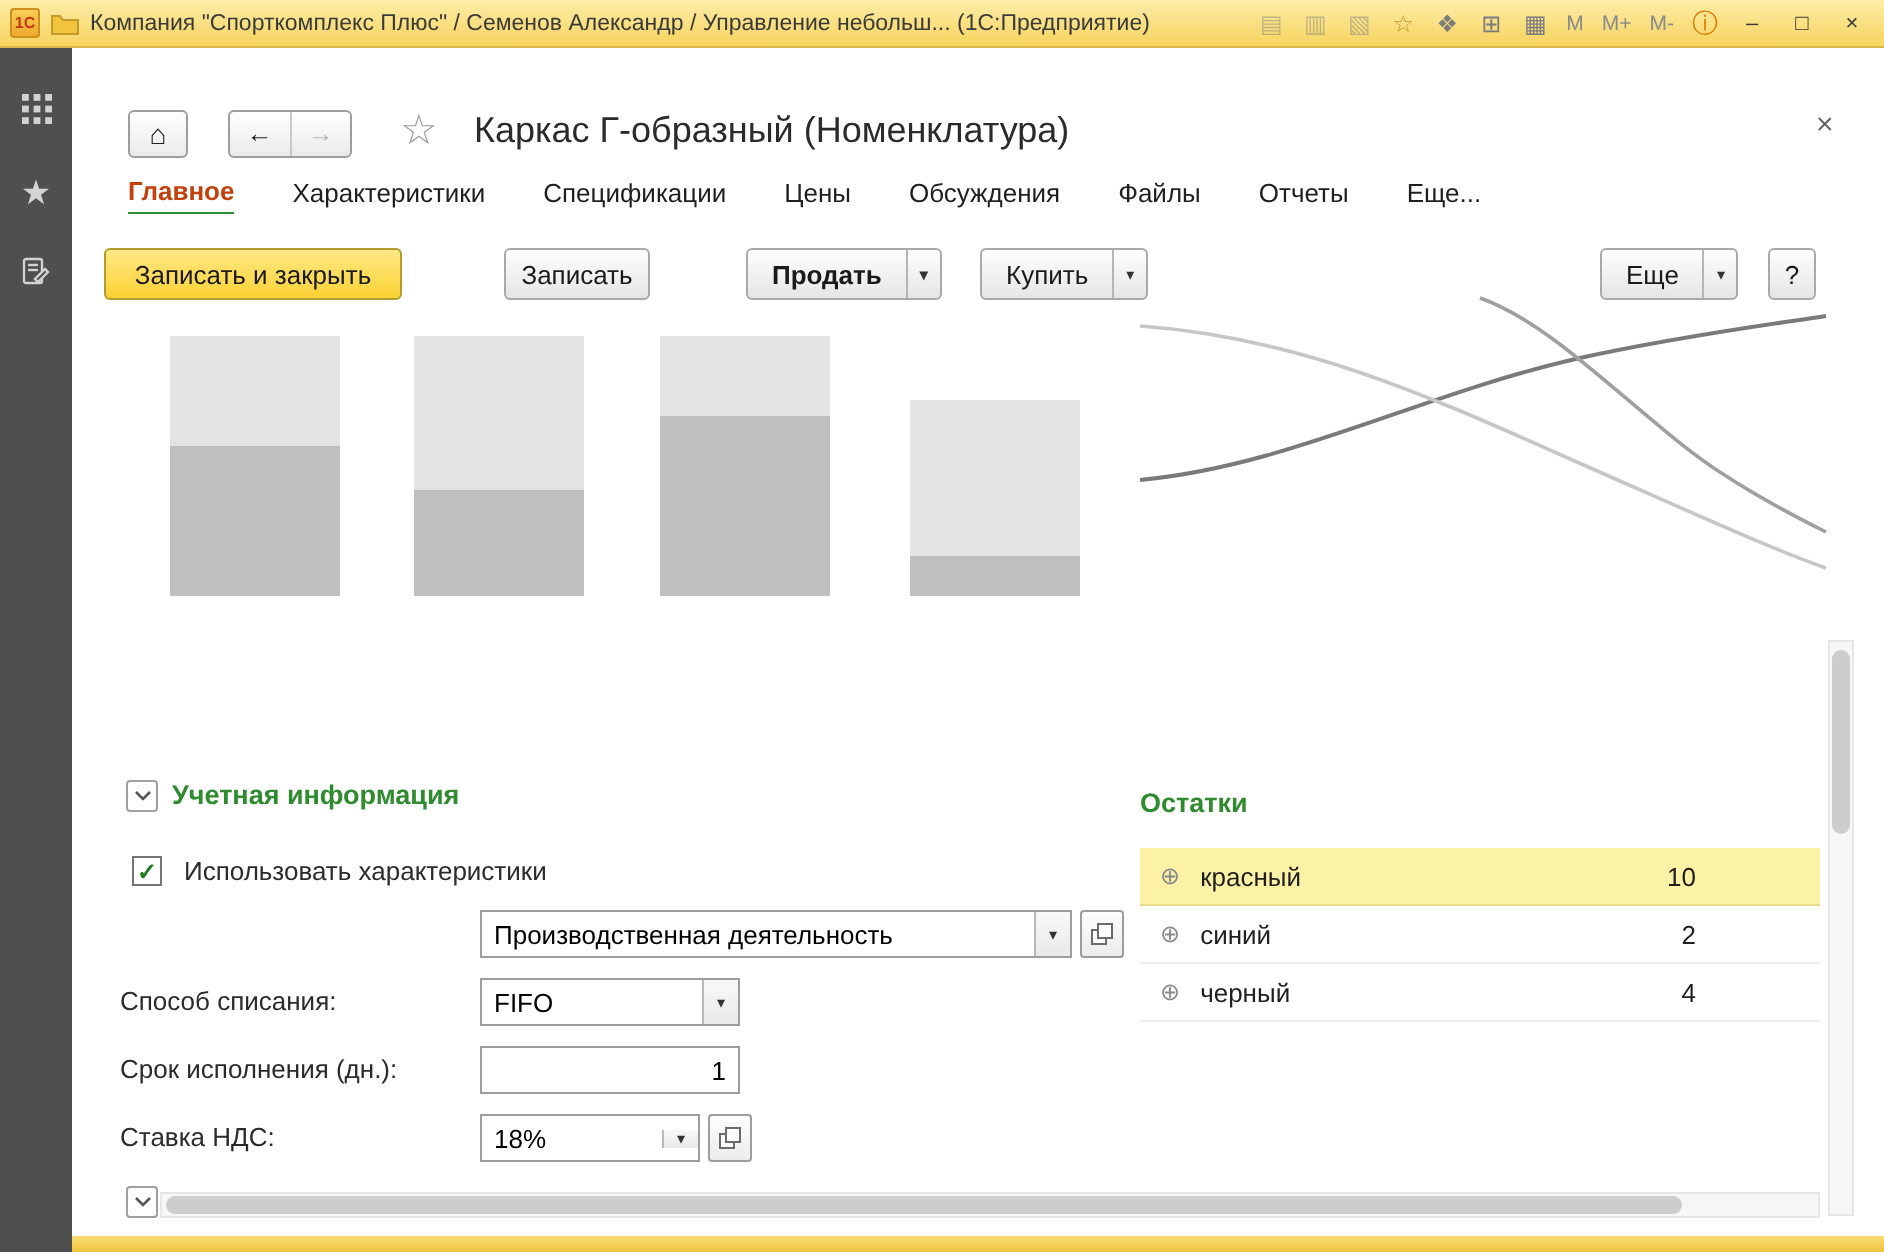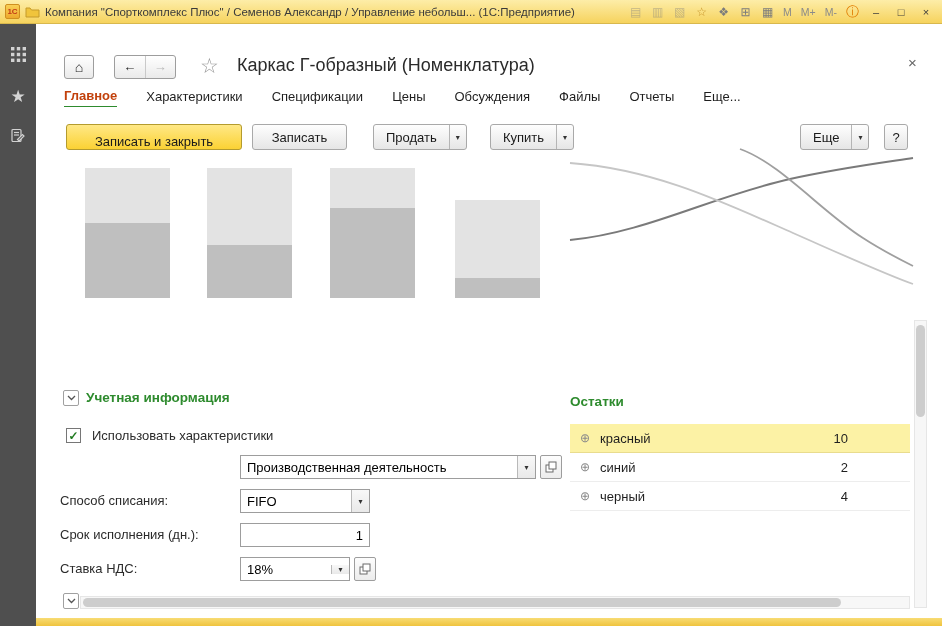--- a/index.html
+++ b/index.html
@@ -170,27 +170,27 @@
     <span class="tab active">Главное</span>
     <span class="tab">Характеристики</span>
     <span class="tab">Спецификации</span>
     <span class="tab">Цены</span>
     <span class="tab">Обсуждения</span>
     <span class="tab">Файлы</span>
     <span class="tab">Отчеты</span>
     <span class="tab">Еще...</span>
   </div>
 
-  <div class="btn primary" style="left:30px; top:100px; width:176px;align-items:flex-end;">
+  <div class="btn primary" style="left:16px; top:100px; width:149px;">
     <span class="btn-label">Записать и закрыть</span>
   </div>
-  <div class="btn" style="left:216px; top:100px; width:95px; justify-content:center;">
+  <div class="btn" style="left:216px; top:100px; width:73px; justify-content:center;">
     <span class="btn-label">Записать</span>
   </div>
-  <div class="btn" style="left:337px; top:100px;">
+  <div class="btn" style="left:337px; top:100px;font-weight:bold;">
     <span class="btn-label">Продать</span>
     <span class="btn-arrow">▾</span>
   </div>
   <div class="btn" style="left:454px; top:100px;">
     <span class="btn-label">Купить</span>
     <span class="btn-arrow">▾</span>
   </div>
   <div class="btn" style="left:764px; top:100px;">
     <span class="btn-label">Еще</span>
     <span class="btn-arrow">▾</span>

